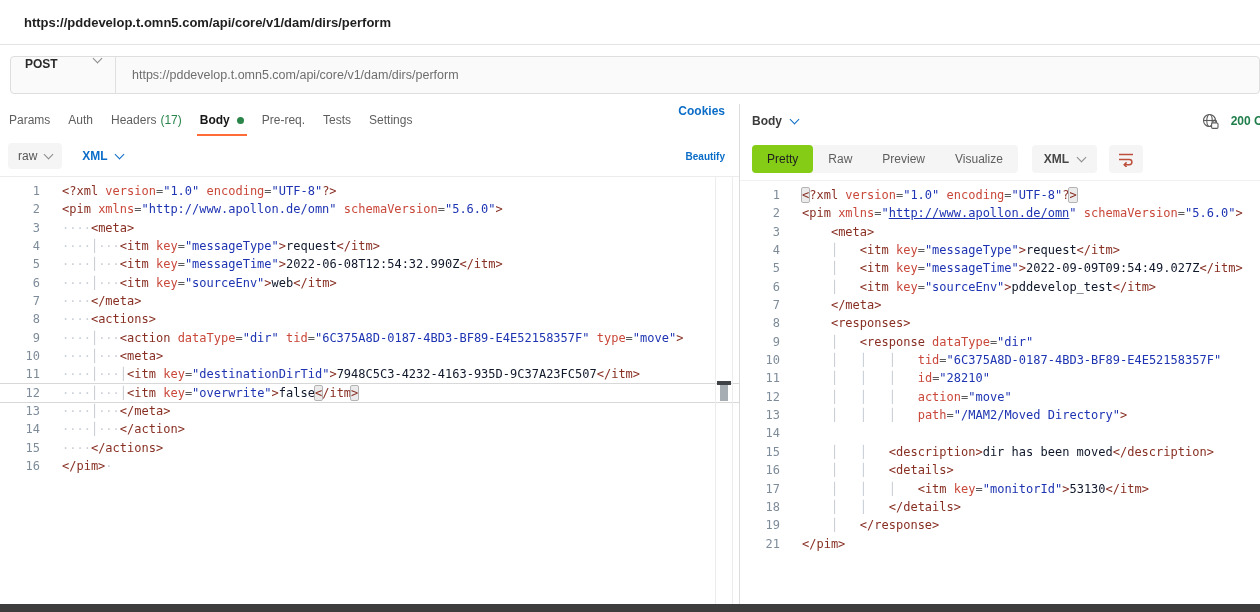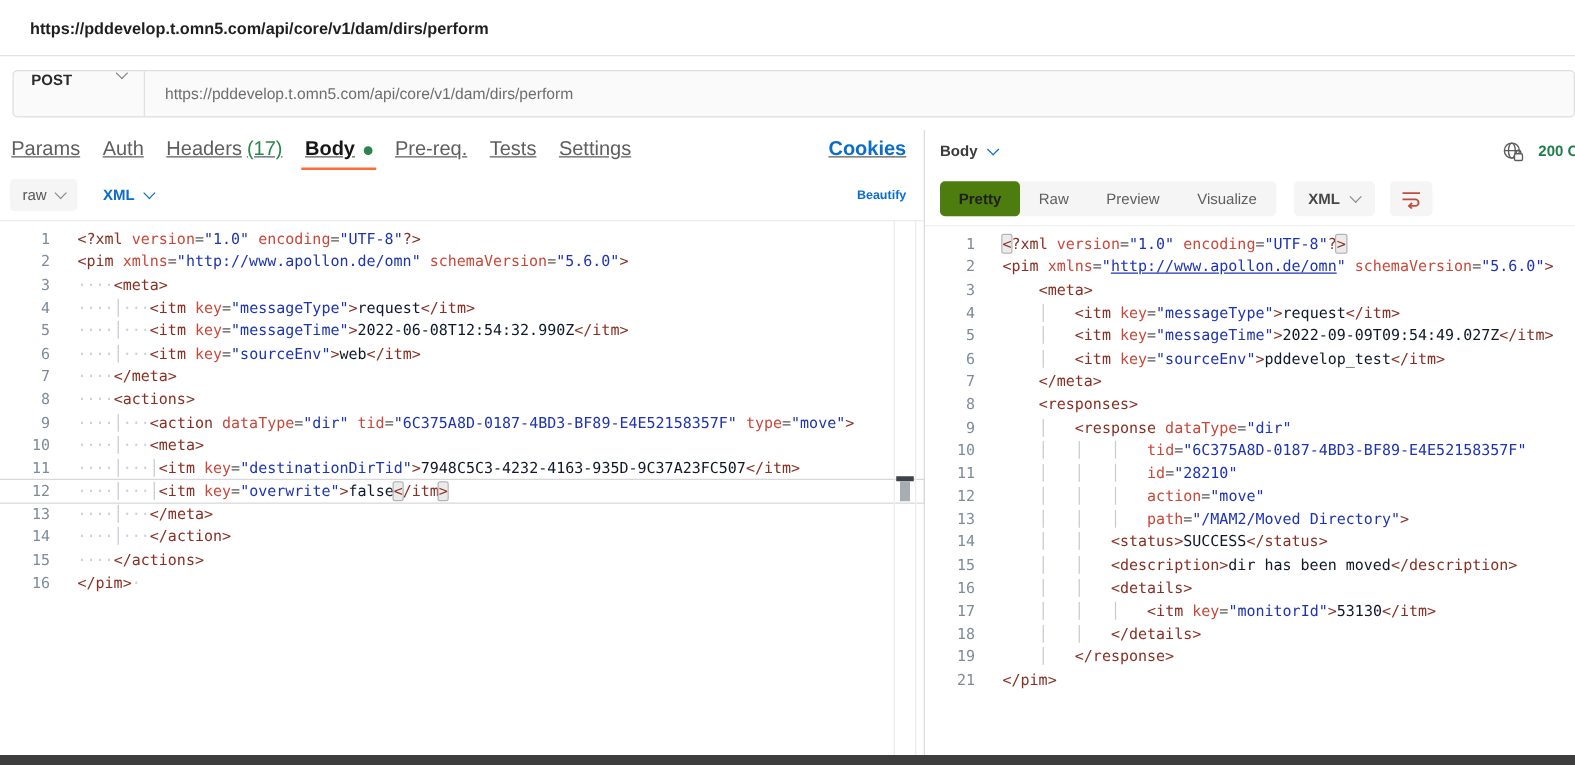--- a/index.html
+++ b/index.html
@@ -19,21 +19,21 @@
   .urltext{font-size:12.5px;color:#6e6e6e;padding-left:16px;white-space:nowrap;}
   .chev{display:inline-block;width:6px;height:6px;border-right:1.5px solid currentColor;
         border-bottom:1.5px solid currentColor;transform:rotate(45deg);position:relative;top:-2px;}
   .chev.gray{color:#8a8a8a;}
   .chev.blue{color:var(--link-blue);}
   
   .main{position:absolute;top:104px;left:0;right:0;bottom:8px;display:flex;}
   .leftpane{width:740px;border-right:1px solid #dcdcdc;position:relative;box-sizing:border-box;}
   .rightpane{flex:1;position:relative;}
   
-  .tabsrow{height:32px;display:flex;align-items:center;padding:0 14px 0 0;font-size:16px;color:#5e5e5e;text-decoration:underline;}
+  .tabsrow{height:32px;display:flex;padding:0 14px 0 0;font-size:12px;color:#5e5e5e;}
   .tab{padding:0 9px;height:100%;display:flex;align-items:center;position:relative;cursor:pointer;white-space:nowrap;}
   .tab.active{color:#171717;font-weight:600;}
   .tab.active::after{content:"";position:absolute;left:6px;right:6px;bottom:0;height:2px;background:var(--accent-orange);}
   .count{color:var(--count-green);margin-left:4px;}
   .dot{width:7px;height:7px;border-radius:50%;background:var(--count-green);display:inline-block;margin-left:7px;}
   .cookies{margin-left:auto;color:var(--link-blue);font-weight:600;cursor:pointer;}
   
   .toolbar{height:40px;display:flex;align-items:center;padding:0 14px 0 8px;border-bottom:1px solid #ececec;}
   .pill{display:flex;align-items:center;gap:8px;background:#f5f5f5;border-radius:4px;height:26px;
         padding:0 10px;font-size:12px;color:#555;cursor:pointer;}
@@ -64,21 +64,21 @@
   
   .rheader{height:34px;display:flex;align-items:center;padding-left:12px;font-size:12px;
            font-weight:600;color:#3c3c3c;}
   .bodysel{display:flex;align-items:center;gap:9px;cursor:pointer;}
   .statuswrap{display:flex;align-items:center;gap:12px;margin-left:auto;margin-right:-12px;}
   .statustext{color:var(--success-green);font-size:12px;font-weight:600;white-space:nowrap;}
   .rtoolbar{height:42px;display:flex;align-items:center;padding-left:12px;border-bottom:1px solid #f1f1f1;}
   .seg{display:flex;background:#f5f5f5;border-radius:4px;height:28px;align-items:center;
        font-size:12px;color:#5e5e5e;}
   .seg .segitem{padding:0 15px;height:28px;display:flex;align-items:center;border-radius:4px;cursor:pointer;}
-  .seg .segitem.on{background:#4d7c0f;color:#1f1f1f;font-weight:700;}
+  .seg .segitem.on{background:#84cc16;color:#1f1f1f;font-weight:400;}
   .rpill{margin-left:14px;height:28px;display:flex;align-items:center;gap:9px;background:#f5f5f5;
          border-radius:4px;padding:0 12px;font-size:12px;font-weight:600;color:#474747;cursor:pointer;}
   .iconpill{margin-left:12px;width:34px;height:28px;display:flex;align-items:center;justify-content:center;
             background:#f5f5f5;border-radius:4px;cursor:pointer;}
   
   .bottombar{position:absolute;left:0;right:0;bottom:0;height:8px;background:#3d3d3d;z-index:6;}
 </style>
 </head>
 <body>
 
@@ -219,21 +219,21 @@
           <div class="cl"><span class="ln">4</span><span class="ct"><span class="tok-w">    </span><span class="tok-g">│</span><span class="tok-w">   </span><span class="tok-t">&lt;itm </span><span class="tok-a">key</span><span class="tok-e">=</span><span class="tok-s">"messageType"</span><span class="tok-t">&gt;</span><span class="tok-x">request</span><span class="tok-t">&lt;/itm&gt;</span></span></div>
           <div class="cl"><span class="ln">5</span><span class="ct"><span class="tok-w">    </span><span class="tok-g">│</span><span class="tok-w">   </span><span class="tok-t">&lt;itm </span><span class="tok-a">key</span><span class="tok-e">=</span><span class="tok-s">"messageTime"</span><span class="tok-t">&gt;</span><span class="tok-x">2022-09-09T09:54:49.027Z</span><span class="tok-t">&lt;/itm&gt;</span></span></div>
           <div class="cl"><span class="ln">6</span><span class="ct"><span class="tok-w">    </span><span class="tok-g">│</span><span class="tok-w">   </span><span class="tok-t">&lt;itm </span><span class="tok-a">key</span><span class="tok-e">=</span><span class="tok-s">"sourceEnv"</span><span class="tok-t">&gt;</span><span class="tok-x">pddevelop_test</span><span class="tok-t">&lt;/itm&gt;</span></span></div>
           <div class="cl"><span class="ln">7</span><span class="ct"><span class="tok-w">    </span><span class="tok-t">&lt;/meta&gt;</span></span></div>
           <div class="cl"><span class="ln">8</span><span class="ct"><span class="tok-w">    </span><span class="tok-t">&lt;responses&gt;</span></span></div>
           <div class="cl"><span class="ln">9</span><span class="ct"><span class="tok-w">    </span><span class="tok-g">│</span><span class="tok-w">   </span><span class="tok-t">&lt;response </span><span class="tok-a">dataType</span><span class="tok-e">=</span><span class="tok-s">"dir"</span></span></div>
           <div class="cl"><span class="ln">10</span><span class="ct"><span class="tok-w">    </span><span class="tok-g">│</span><span class="tok-w">   </span><span class="tok-g">│</span><span class="tok-w">   </span><span class="tok-g">│</span><span class="tok-w">   </span><span class="tok-a">tid</span><span class="tok-e">=</span><span class="tok-s">"6C375A8D-0187-4BD3-BF89-E4E52158357F"</span></span></div>
           <div class="cl"><span class="ln">11</span><span class="ct"><span class="tok-w">    </span><span class="tok-g">│</span><span class="tok-w">   </span><span class="tok-g">│</span><span class="tok-w">   </span><span class="tok-g">│</span><span class="tok-w">   </span><span class="tok-a">id</span><span class="tok-e">=</span><span class="tok-s">"28210"</span></span></div>
           <div class="cl"><span class="ln">12</span><span class="ct"><span class="tok-w">    </span><span class="tok-g">│</span><span class="tok-w">   </span><span class="tok-g">│</span><span class="tok-w">   </span><span class="tok-g">│</span><span class="tok-w">   </span><span class="tok-a">action</span><span class="tok-e">=</span><span class="tok-s">"move"</span></span></div>
           <div class="cl"><span class="ln">13</span><span class="ct"><span class="tok-w">    </span><span class="tok-g">│</span><span class="tok-w">   </span><span class="tok-g">│</span><span class="tok-w">   </span><span class="tok-g">│</span><span class="tok-w">   </span><span class="tok-a">path</span><span class="tok-e">=</span><span class="tok-s">"/MAM2/Moved Directory"</span><span class="tok-t">&gt;</span></span></div>
-          <div class="cl"><span class="ln">14</span><span class="ct"><span class="tok-w">    </span><span class="tok-g">│</span><span class="tok-w">   </span><span class="tok-g">│</span><span class="tok-w">   </span><span class="tok-t">&lt;status&gt;</span><span class="tok-x">SUCCESS</span><span class="tok-t">&lt;/status&gt;</span></span></div>
+          <div class="cl"><span class="ln">14</span></div>
           <div class="cl"><span class="ln">15</span><span class="ct"><span class="tok-w">    </span><span class="tok-g">│</span><span class="tok-w">   </span><span class="tok-g">│</span><span class="tok-w">   </span><span class="tok-t">&lt;description&gt;</span><span class="tok-x">dir has been moved</span><span class="tok-t">&lt;/description&gt;</span></span></div>
           <div class="cl"><span class="ln">16</span><span class="ct"><span class="tok-w">    </span><span class="tok-g">│</span><span class="tok-w">   </span><span class="tok-g">│</span><span class="tok-w">   </span><span class="tok-t">&lt;details&gt;</span></span></div>
           <div class="cl"><span class="ln">17</span><span class="ct"><span class="tok-w">    </span><span class="tok-g">│</span><span class="tok-w">   </span><span class="tok-g">│</span><span class="tok-w">   </span><span class="tok-g">│</span><span class="tok-w">   </span><span class="tok-t">&lt;itm </span><span class="tok-a">key</span><span class="tok-e">=</span><span class="tok-s">"monitorId"</span><span class="tok-t">&gt;</span><span class="tok-x">53130</span><span class="tok-t">&lt;/itm&gt;</span></span></div>
           <div class="cl"><span class="ln">18</span><span class="ct"><span class="tok-w">    </span><span class="tok-g">│</span><span class="tok-w">   </span><span class="tok-g">│</span><span class="tok-w">   </span><span class="tok-t">&lt;/details&gt;</span></span></div>
           <div class="cl"><span class="ln">19</span><span class="ct"><span class="tok-w">    </span><span class="tok-g">│</span><span class="tok-w">   </span><span class="tok-t">&lt;/response&gt;</span></span></div>
           <div class="cl"><span class="ln">21</span><span class="ct"><span class="tok-t">&lt;/pim&gt;</span></span></div>
         </div>
     </div>
   </div>
 

